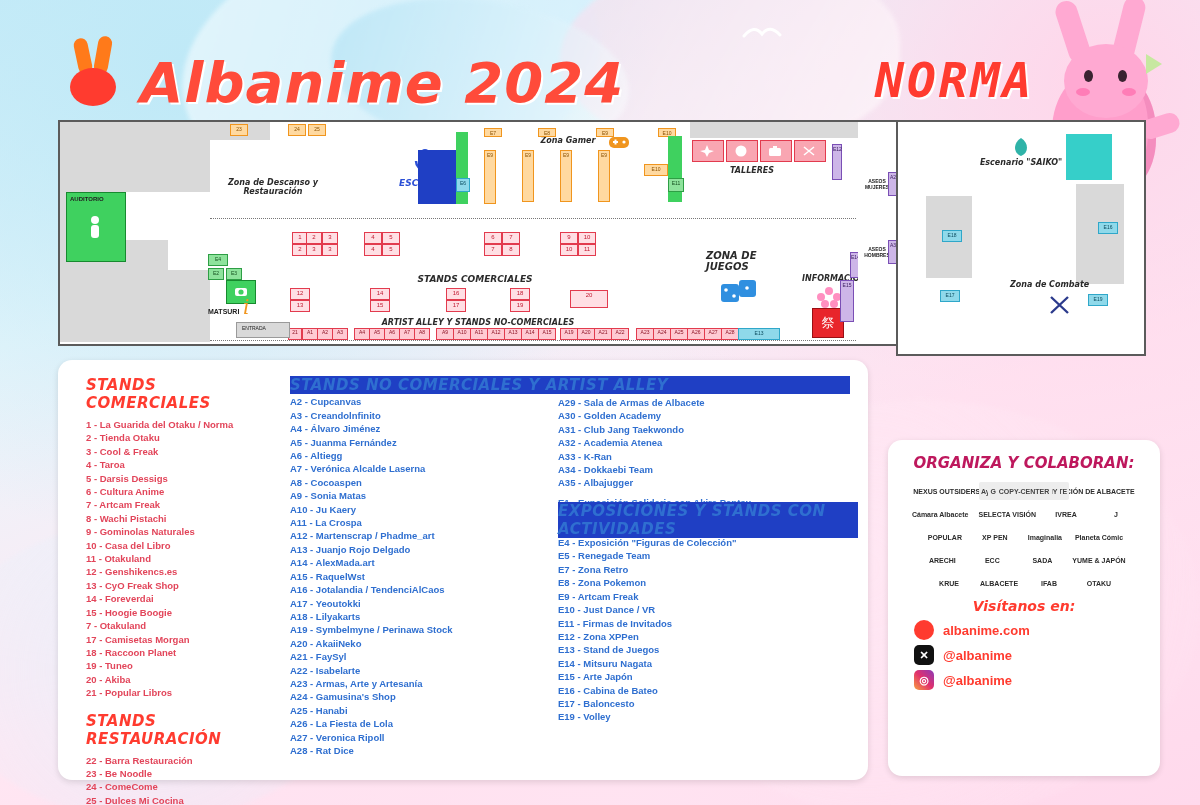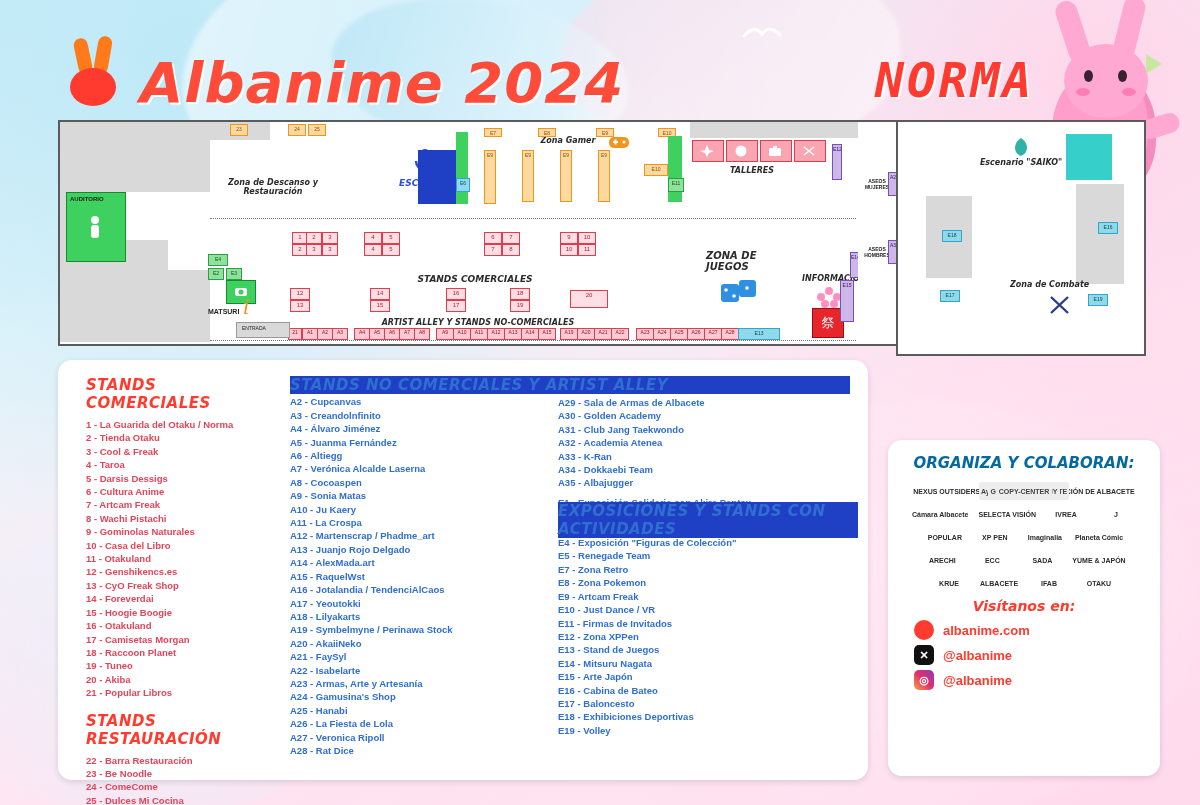--- a/index.html
+++ b/index.html
@@ -64,21 +64,21 @@
   
   .legend{position:absolute;left:58px;top:360px;width:810px;height:420px;background:#ffffff;border-radius:14px;box-shadow:0 2px 6px rgba(0,0,0,.12);}
   .leg-h{color:#ff3b2f;font-weight:bold;font-style:italic;font-size:15px;font-family:"DejaVu Sans",sans-serif;letter-spacing:.5px;}
   .leg-h.blue{color:#2f6fd0;}
   .item{font-size:9.5px;line-height:13.4px;color:#e2455a;font-weight:bold;font-family:"Liberation Sans",sans-serif;}
   .item.b{color:#2f6fd0;}
   .col{position:absolute;}
 
   
   .spon{position:absolute;left:888px;top:440px;width:272px;height:336px;background:#ffffff;border-radius:14px;box-shadow:0 2px 6px rgba(0,0,0,.12);}
-  .spon-h{color:#0369a1;font-weight:bold;font-style:italic;font-size:15px;font-family:"DejaVu Sans",sans-serif;text-align:center;margin-top:14px;}
+  .spon-h{color:#be185d;font-weight:bold;font-style:italic;font-size:15px;font-family:"DejaVu Sans",sans-serif;text-align:center;margin-top:14px;}
   .logos{display:flex;flex-wrap:wrap;justify-content:center;gap:5px 6px;padding:10px 12px 0 12px;}
   .logo{height:18px;min-width:40px;display:flex;align-items:center;justify-content:center;font-size:7px;font-weight:bold;color:#2b2b2b;
         background:#ffffff;border-radius:2px;font-family:"Liberation Sans",sans-serif;text-align:center;padding:0 2px;}
   .logo.grey{background:#ededed;color:#444;}
   .visit{text-align:center;color:#ff3b2f;font-weight:bold;font-style:italic;font-size:14px;font-family:"DejaVu Sans",sans-serif;margin-top:6px;}
   .social{margin:6px 0 0 26px;}
   .srow{display:flex;align-items:center;gap:9px;margin-bottom:5px;}
   .srow span{font-size:13px;color:#ff3b2f;font-weight:bold;font-family:"Liberation Sans",sans-serif;}
   .sicon{width:20px;height:20px;border-radius:5px;display:flex;align-items:center;justify-content:center;color:#fff;font-size:11px;font-weight:bold;}
   .ic-bunny{background:#ff3b2f;border-radius:50%;}
@@ -355,21 +355,21 @@
         <div class="item">6 - Cultura Anime</div>
         <div class="item">7 - Artcam Freak</div>
         <div class="item">8 - Wachi Pistachi</div>
         <div class="item">9 - Gominolas Naturales</div>
         <div class="item">10 - Casa del Libro</div>
         <div class="item">11 - Otakuland</div>
         <div class="item">12 - Genshikencs.es</div>
         <div class="item">13 - CyO Freak Shop</div>
         <div class="item">14 - Foreverdai</div>
         <div class="item">15 - Hoogie Boogie</div>
-        <div class="item">16 - Otakuland</div>
+        <div class="item">7 - Otakuland</div>
         <div class="item">17 - Camisetas Morgan</div>
         <div class="item">18 - Raccoon Planet</div>
         <div class="item">19 - Tuneo</div>
         <div class="item">20 - Akiba</div>
         <div class="item">21 - Popular Libros</div>
       </div>
     <div class="leg-h" style="margin-top:12px;">STANDS RESTAURACIÓN</div>
     <div id="rest-list" style="margin-top:6px;">
         <div class="item">22 - Barra Restauración</div>
         <div class="item">23 - Be Noodle</div>
@@ -433,21 +433,20 @@
         <div class="item b">E8 - Zona Pokemon</div>
         <div class="item b">E9 - Artcam Freak</div>
         <div class="item b">E10 - Just Dance / VR</div>
         <div class="item b">E11 - Firmas de Invitados</div>
         <div class="item b">E12 - Zona XPPen</div>
         <div class="item b">E13 - Stand de Juegos</div>
         <div class="item b">E14 - Mitsuru Nagata</div>
         <div class="item b">E15 - Arte Japón</div>
         <div class="item b">E16 - Cabina de Bateo</div>
         <div class="item b">E17 - Baloncesto</div>
-        <div class="item b">E18 - Exhibiciones Deportivas</div>
         <div class="item b">E19 - Volley</div>
       </div>
   </div>
 </div>
 
 <div class="spon">
   <div class="spon-h">ORGANIZA Y COLABORAN:</div>
   <div class="logos" id="logo-list">
       <div class="logo">NEXUS OUTSIDERS</div>
       <div class="logo">IFAB</div>

